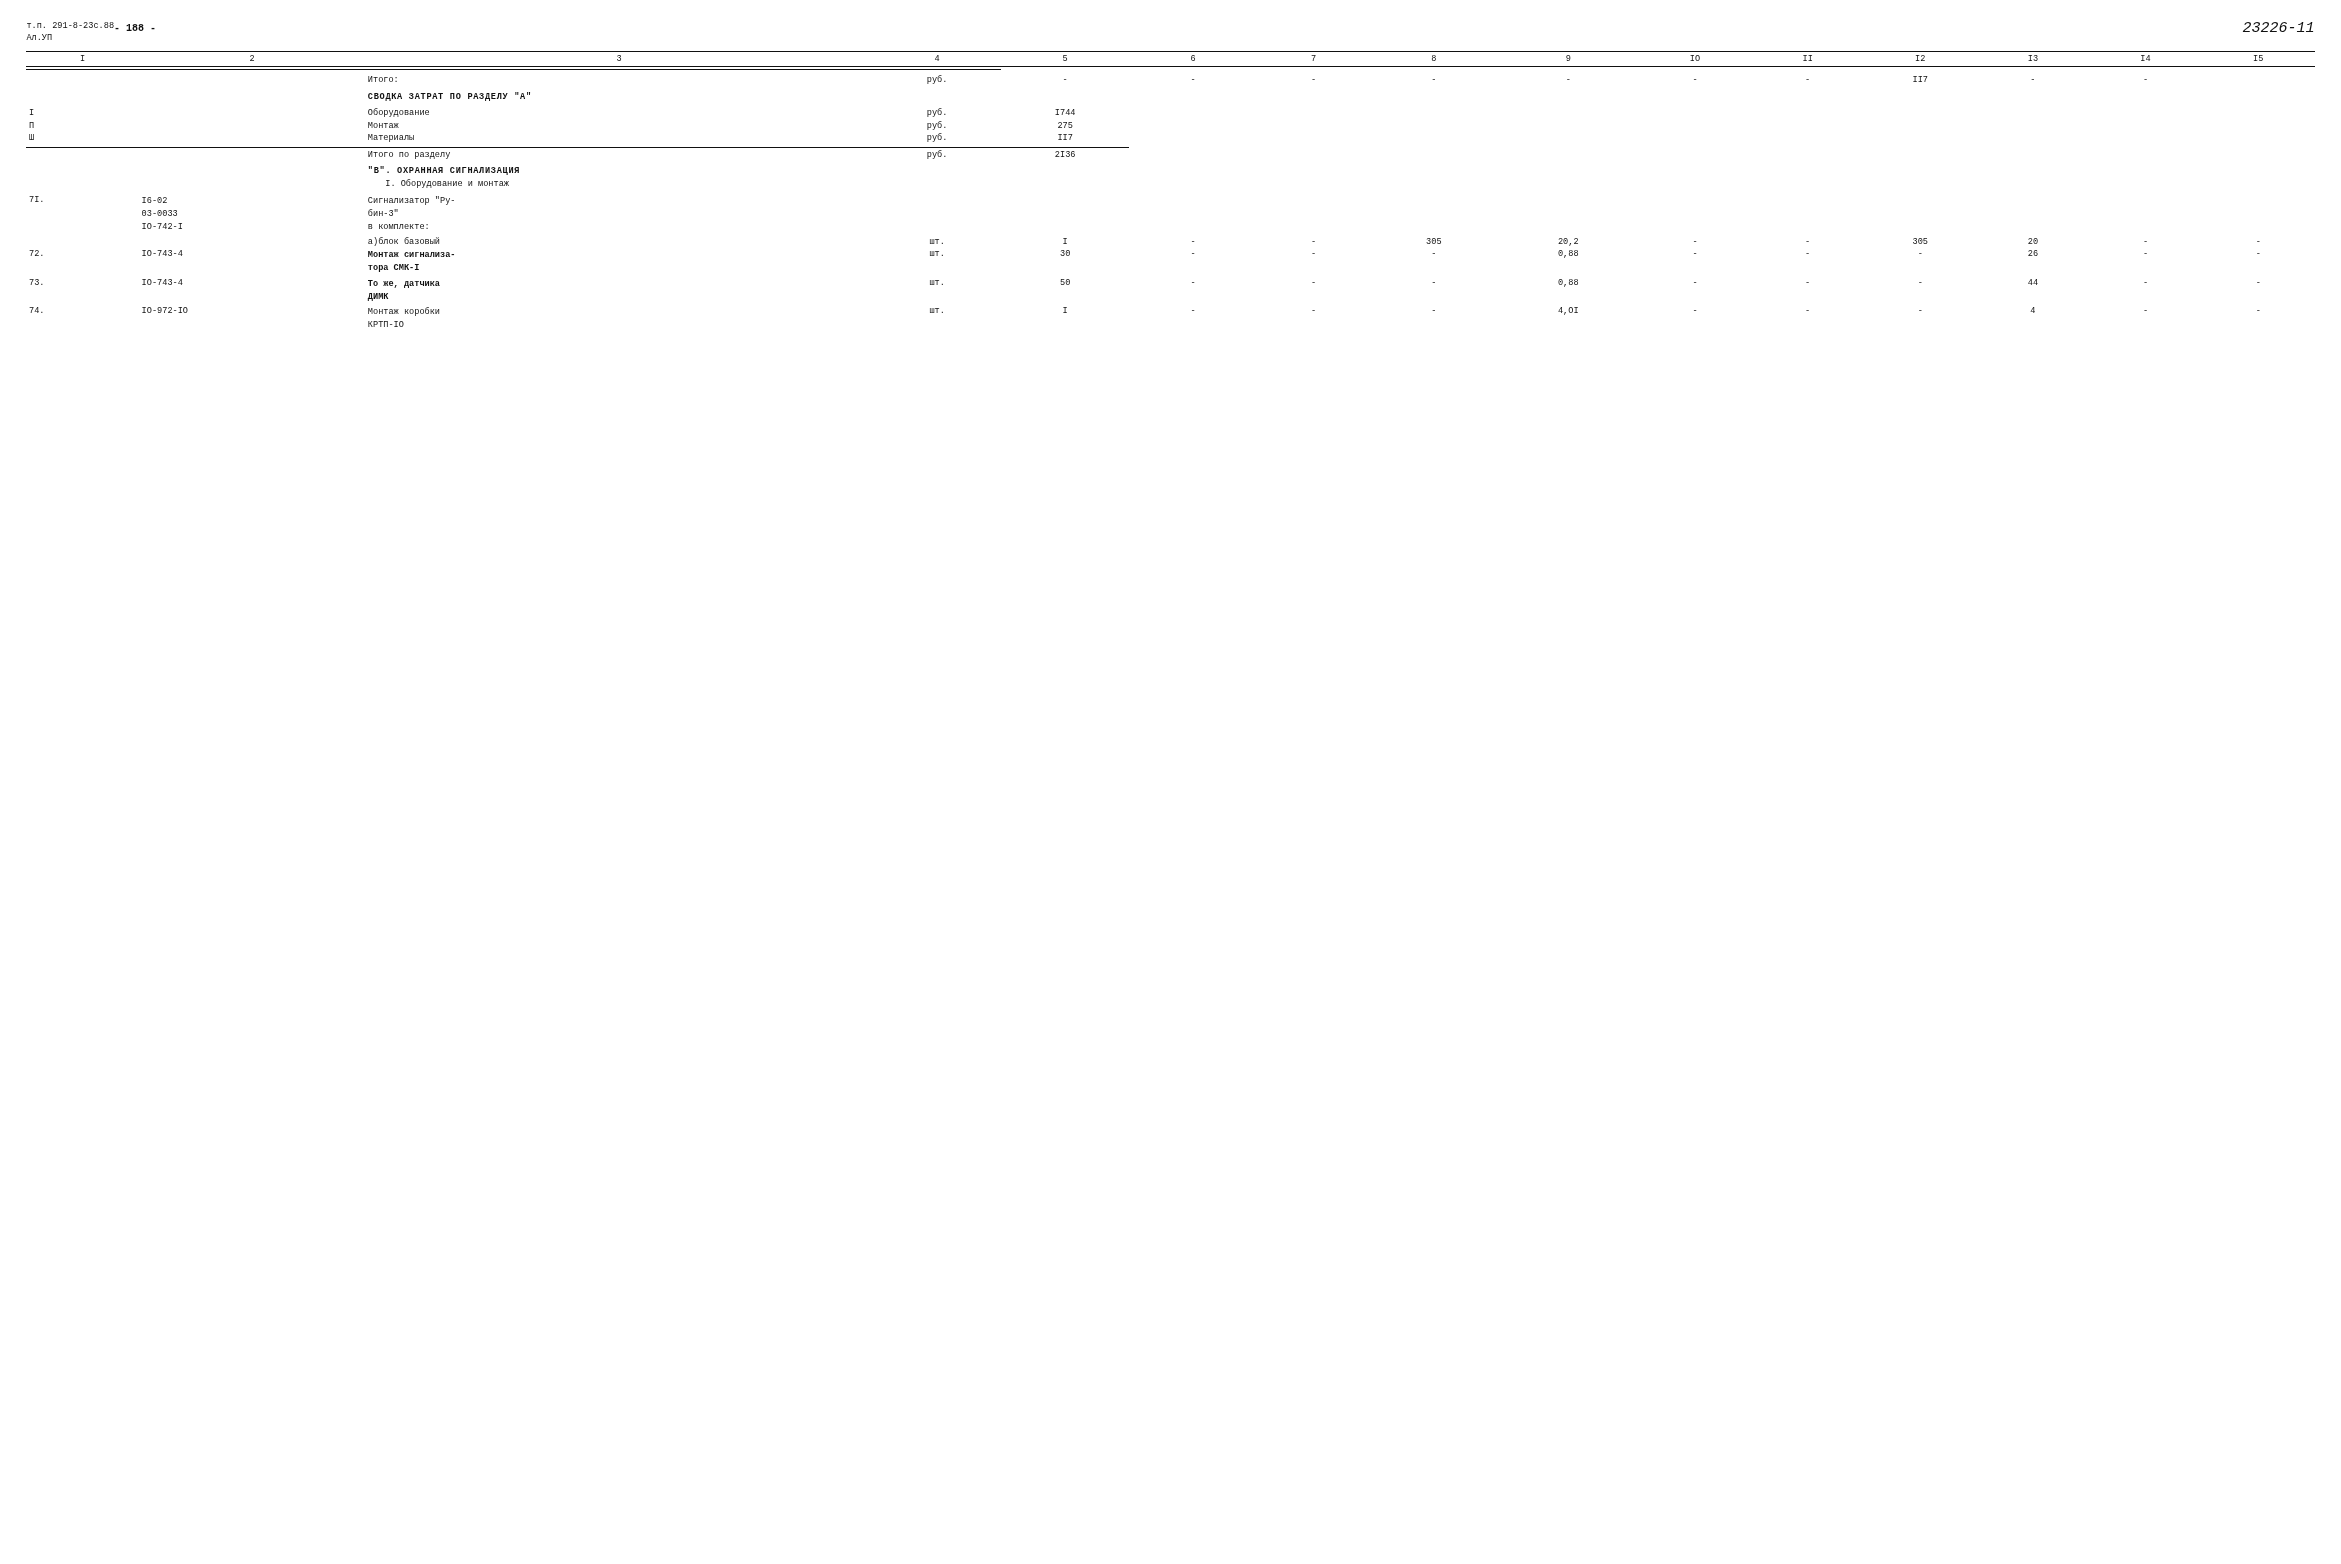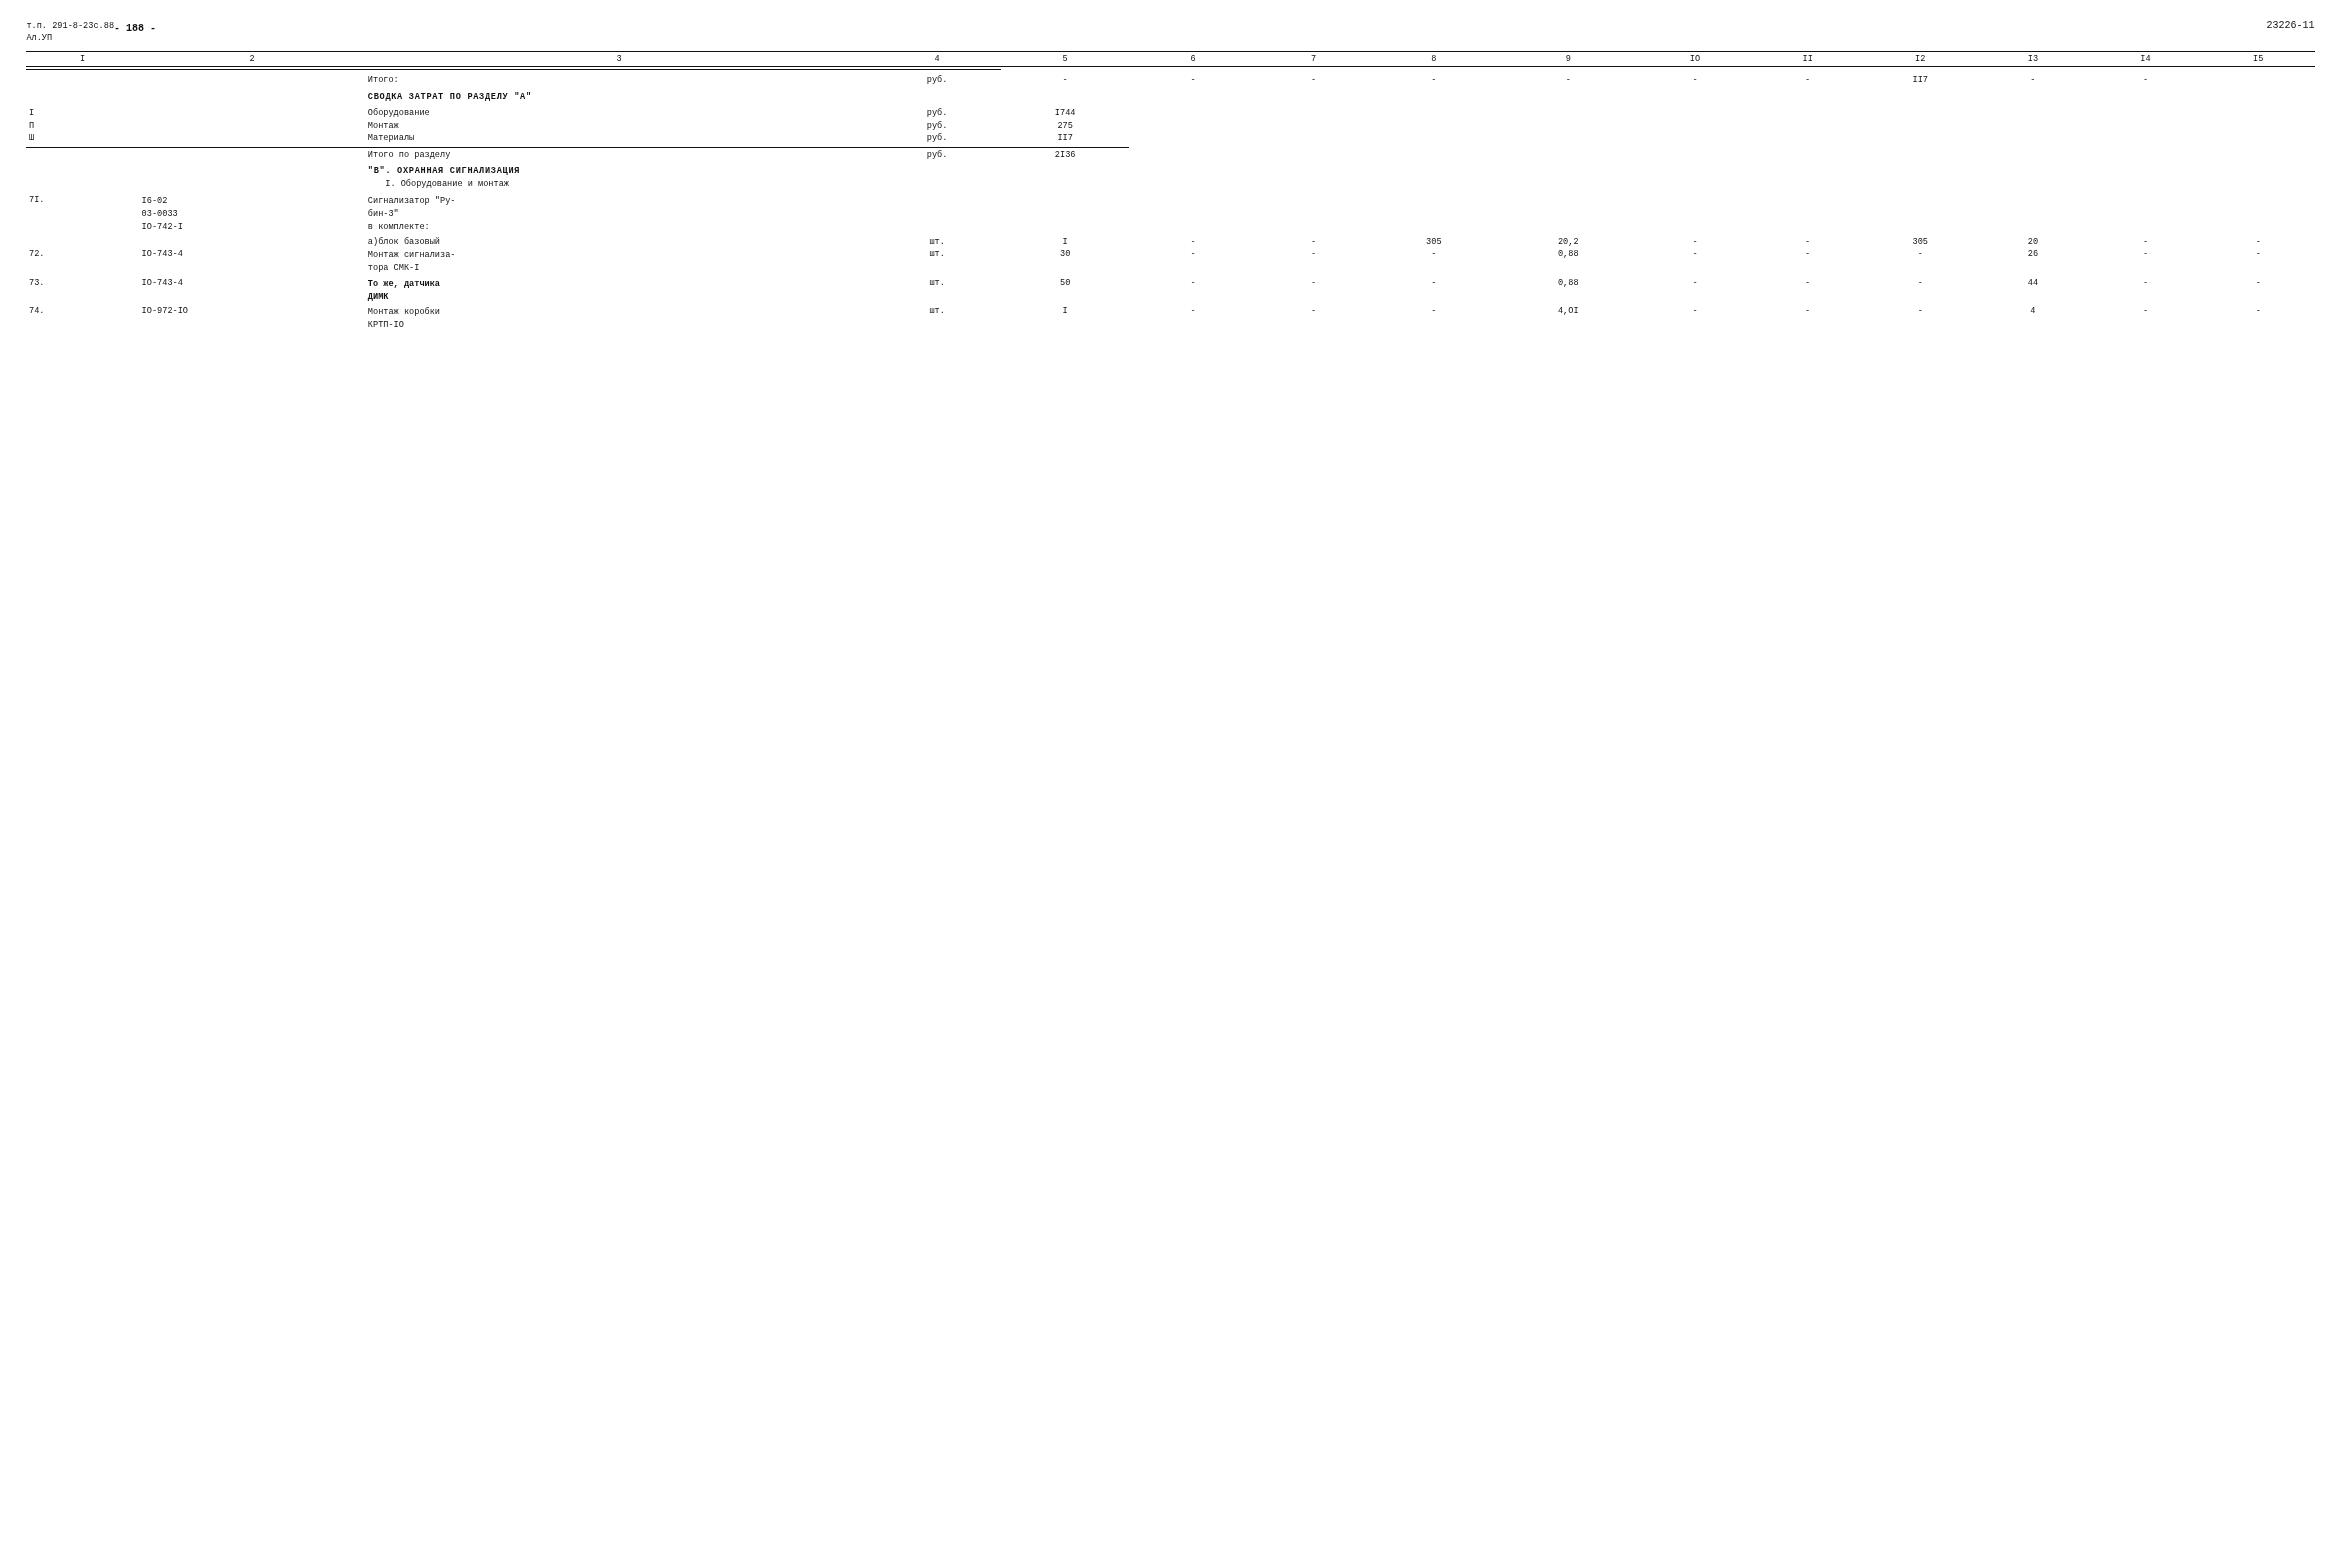--- a/index.html
+++ b/index.html
@@ -20,21 +20,22 @@
       font-size: 8.6px;
       line-height: 1.4;
     }
     .header-center {
       font-size: 10px;
       font-weight: bold;
       flex: 1;
       padding-top: 2.6px;
     }
     .header-right {
-      font-size: 10px;
+      font-size: 15px;
+      font-style: italic;
     }
     .main-table {
       width: 100%;
       border-collapse: collapse;
       margin-top: 6.6px;
     }
     .main-table th, .main-table td {
       border: none;
       padding: 1.3px 2.6px;
       vertical-align: top;
@@ -239,21 +240,21 @@
       <td class="align-center">-</td>
       <td class="align-center">305</td>
       <td class="align-center">20</td>
       <td class="align-center">-</td>
       <td class="align-center">-</td>
     </tr>
 
     <tr class="data-row">
       <td style="vertical-align:top;">72.</td>
       <td style="vertical-align:top;">IO-743-4</td>
-      <td style="white-space:normal; line-height:1.5;">Монтаж сигнализа-<br>тора СМК-I</td>
+      <td style="white-space:normal; line-height:1.5;font-weight:bold;">Монтаж сигнализа-<br>тора СМК-I</td>
       <td class="align-center" style="vertical-align:top;">шт.</td>
       <td class="align-center" style="vertical-align:top;">30</td>
       <td class="align-center" style="vertical-align:top;">-</td>
       <td class="align-center" style="vertical-align:top;">-</td>
       <td class="align-center" style="vertical-align:top;">-</td>
       <td class="align-center" style="vertical-align:top;">0,88</td>
       <td class="align-center" style="vertical-align:top;">-</td>
       <td class="align-center" style="vertical-align:top;">-</td>
       <td class="align-center" style="vertical-align:top;">-</td>
       <td class="align-center" style="vertical-align:top;">26</td>

